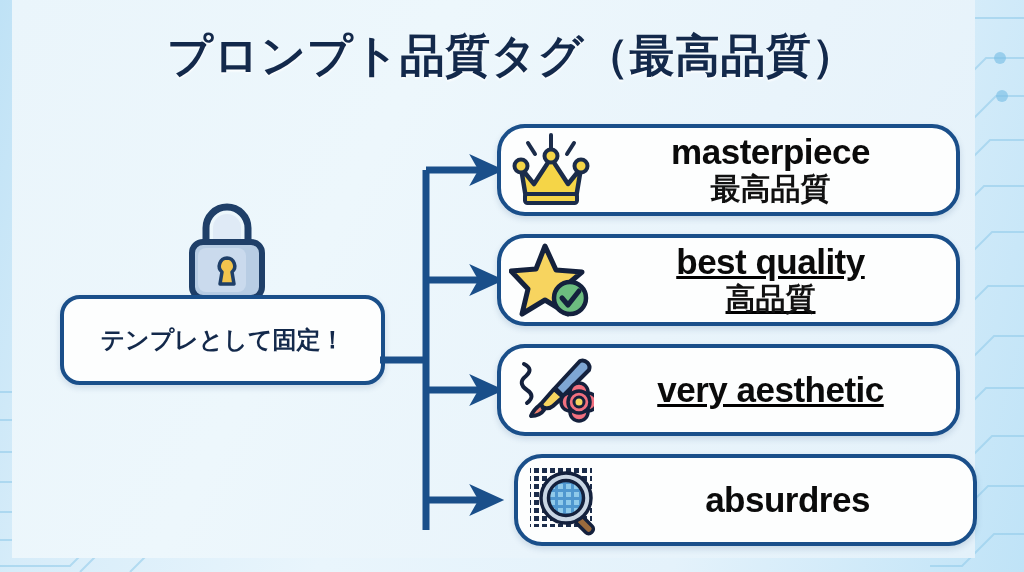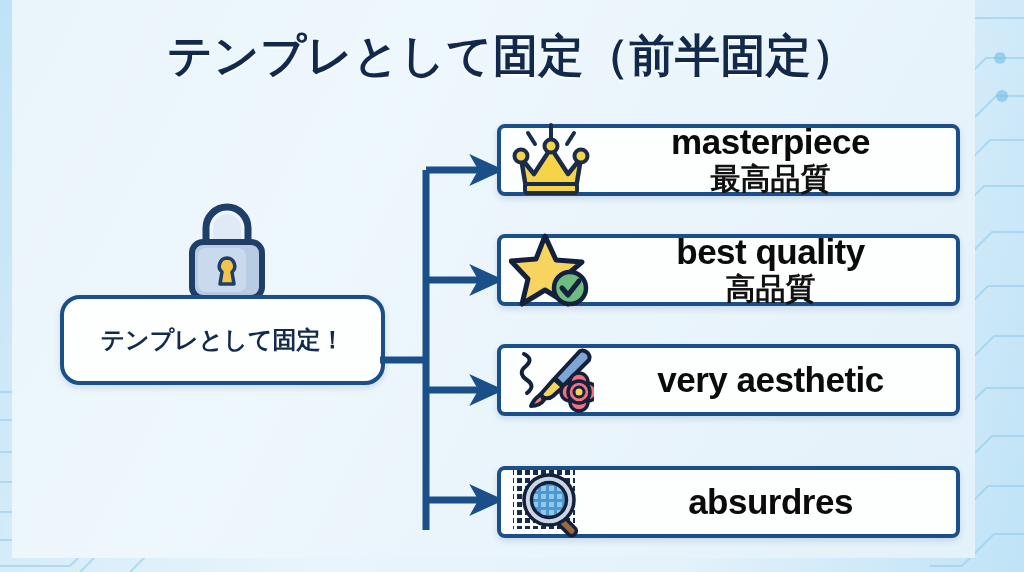--- a/index.html
+++ b/index.html
@@ -92,33 +92,33 @@
     top: 110px;
     width: 130px;
     height: 420px;
   }
 
   
   .card {
     position: absolute;
     left: 497px;
     width: 463px;
-    height: 72px;
+    height: 92px;
     box-sizing: border-box;
     background: #fdfefe;
     border: 4px solid #1a4f8a;
-    border-radius: 8px;
+    border-radius: 28px;
     display: flex;
     align-items: center;
     box-shadow: 0 3px 6px rgba(20,60,110,0.15);
   }
   .card.c1 { top: 124px; }
-  .card.c2 { top: 234px; }
-  .card.c3 { top: 344px; }
-  .card.c4 { top: 466px; }
+  .card.c2 { top: 234px; text-decoration: underline; }
+  .card.c3 { top: 344px; text-decoration: underline; }
+  .card.c4 { top: 454px; margin-left: 17px; }
 
   .card-icon {
     flex: 0 0 100px;
     height: 84px;
     display: flex;
     align-items: center;
     justify-content: center;
   }
   .card-text {
     flex: 1 1 auto;
@@ -181,21 +181,21 @@
       <circle cx="282" cy="404" r="5"></circle>
       <circle cx="246" cy="528" r="5"></circle>
       <circle cx="268" cy="528" r="5"></circle>
       <circle cx="150" cy="528" r="5"></circle>
       <circle cx="298" cy="366" r="5"></circle>
     </g>
   </svg>
 
   <div class="panel"></div>
 
-  <div class="title">テンプレとして固定（前半固定）</div>
+  <div class="title">プロンプト品質タグ（最高品質）</div>
 
   <div class="lock-wrap">
     <svg width="90" height="108" viewBox="0 0 90 108" aria-hidden="true">
       <path d="M24 48 V32 a21 21 0 0 1 42 0 V48" fill="none" stroke="#1f3f68" stroke-width="7"></path>
       <path d="M31 48 V32 a14 14 0 0 1 28 0 V48" fill="#dfeaf6" stroke="none"></path>
       <rect x="10" y="46" width="70" height="56" rx="11" fill="#b8cde4" stroke="#1f3f68" stroke-width="6"></rect>
       <rect x="16" y="52" width="48" height="44" rx="8" fill="#ccdcef" opacity="0.85"></rect>
       <path d="M45 62 a8 8 0 0 1 5 14 l2 12 h-14 l2 -12 a8 8 0 0 1 5 -14 z" fill="#f2c44d" stroke="#1f3f68" stroke-width="3.5" stroke-linejoin="round"></path>
     </svg>
   </div>

